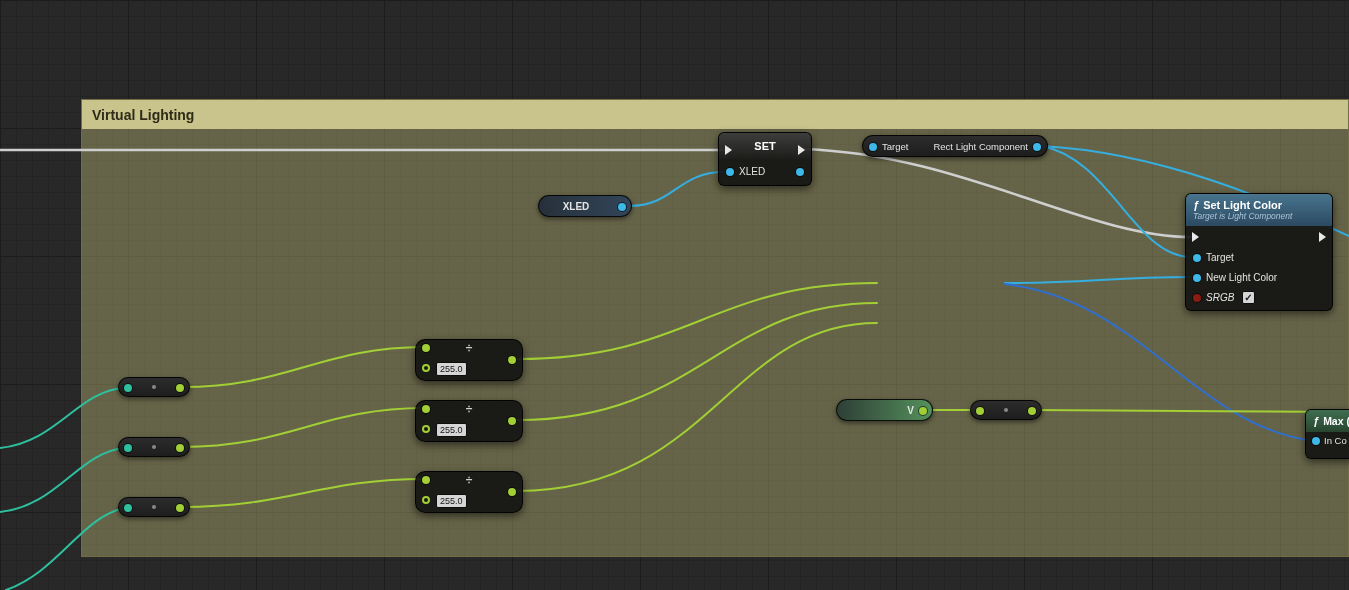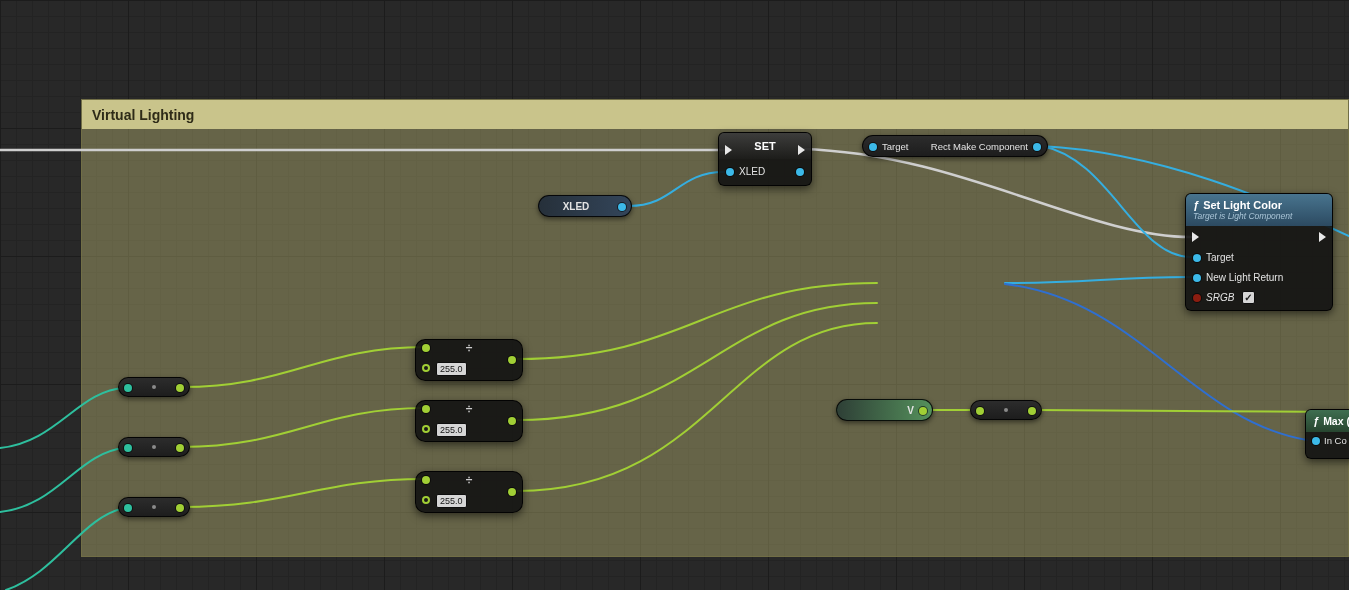--- a/index.html
+++ b/index.html
@@ -103,38 +103,38 @@
   </div>
 
   <div class="pill" style="left:538px;top:195px;width:94px;height:22px;background:linear-gradient(90deg,#26303a,#33455a);">
     <span class="lbl" style="left:0;right:18px;top:5px;text-align:center;font-weight:bold;">XLED</span>
     <span class="pin obj" style="right:5px;top:7px;"></span>
   </div>
 
   <div class="pill" style="left:862px;top:135px;width:186px;height:22px;">
     <span class="pin obj" style="left:6px;top:7px;"></span>
     <span class="lbl" style="left:19px;top:5px;font-size:9.5px;">Target</span>
-    <span class="lbl" style="right:19px;top:5px;font-size:9.5px;">Rect Make Component</span>
+    <span class="lbl" style="right:19px;top:5px;font-size:9.5px;">Rect Light Component</span>
     <span class="pin obj" style="right:6px;top:7px;"></span>
   </div>
 
   <div class="node" style="left:1185px;top:193px;width:148px;height:118px;">
     <div class="hdr" style="height:32px;background:linear-gradient(180deg,#48748e,#2c4a61);flex-direction:column;align-items:flex-start;justify-content:center;">
       <div style="display:flex;align-items:center;line-height:12px;">
         <span class="fn-icon">ƒ</span>
         <span class="title" style="font-size:11px;">Set Light Color</span>
       </div>
       <div class="lbl" style="position:static;font-size:8.5px;font-style:italic;color:#a9c4d6;line-height:10px;">Target is Light Component</div>
     </div>
     <span class="execpin" style="left:6px;top:38px;"></span>
     <span class="execpin" style="right:6px;top:38px;"></span>
     <span class="pin obj" style="left:7px;top:60px;"></span>
     <span class="lbl" style="left:20px;top:58px;">Target</span>
     <span class="pin obj" style="left:7px;top:80px;"></span>
-    <span class="lbl" style="left:20px;top:78px;">New Light Return</span>
+    <span class="lbl" style="left:20px;top:78px;">New Light Color</span>
     <span class="pin srgb" style="left:7px;top:100px;"></span>
     <span class="lbl" style="left:20px;top:98px;font-style:italic;">SRGB</span>
     <span class="chk" style="left:56px;top:97px;">✓</span>
   </div>
 
 
   <div class="node" style="left:415px;top:339px;width:108px;height:42px;border-radius:10px;">
     <span class="lbl" style="left:0;right:0;top:1px;text-align:center;font-size:12px;font-weight:bold;color:#cfcfcf;">÷</span>
     <span class="pin flt" style="left:6px;top:4px;"></span>
     <span class="pin hollow" style="left:6px;top:24px;"></span>

